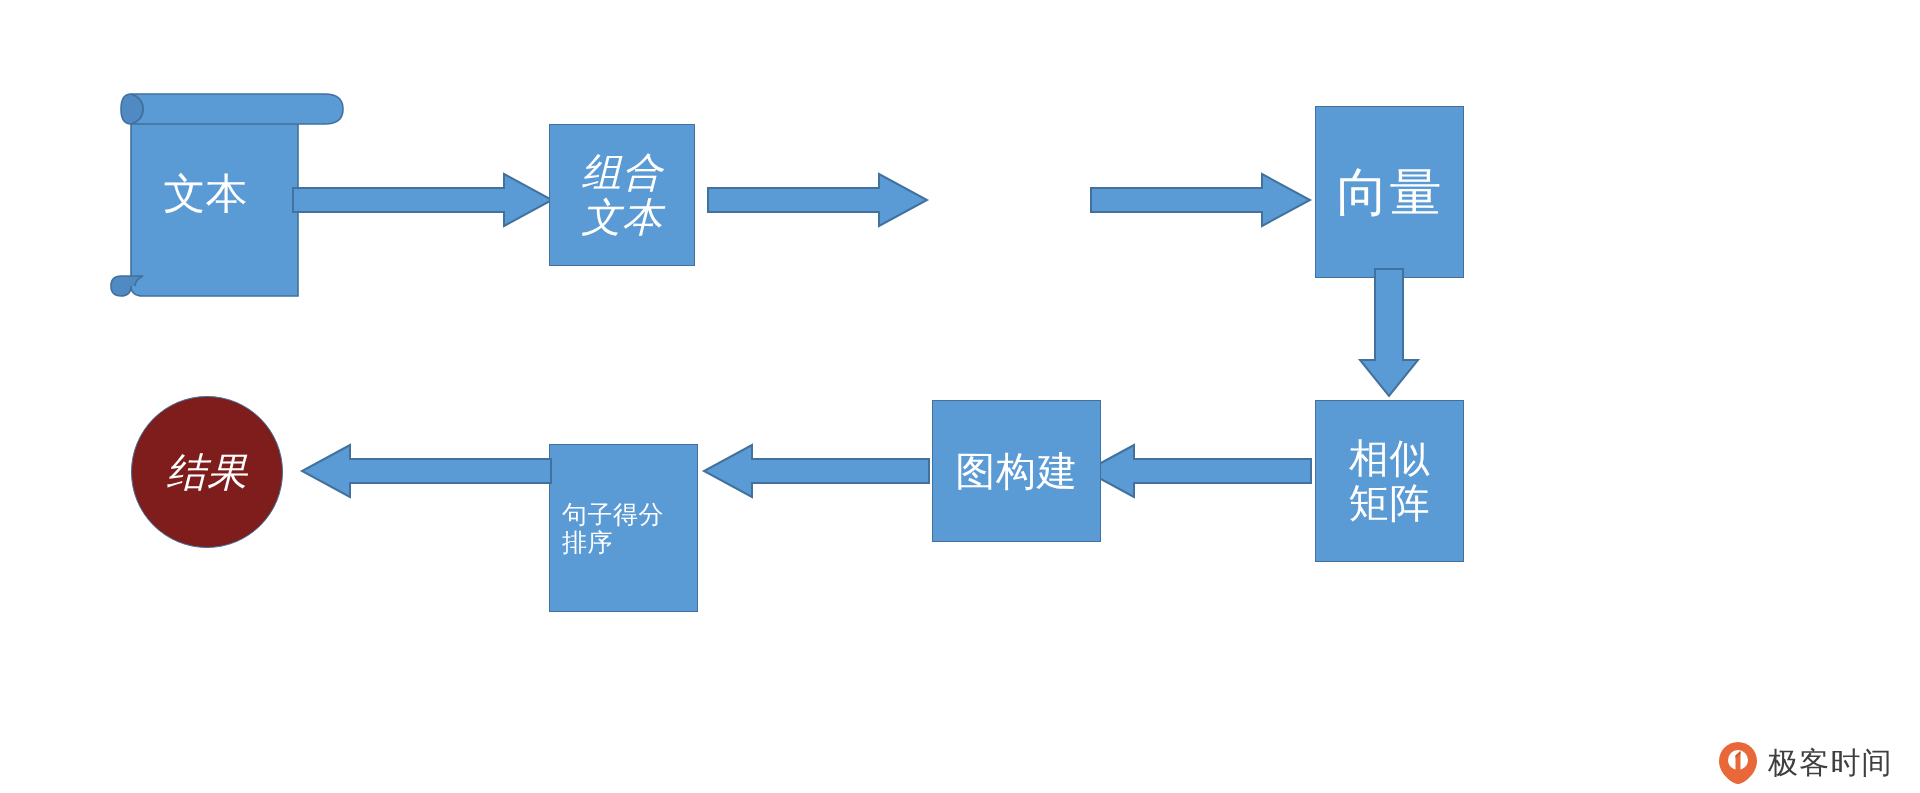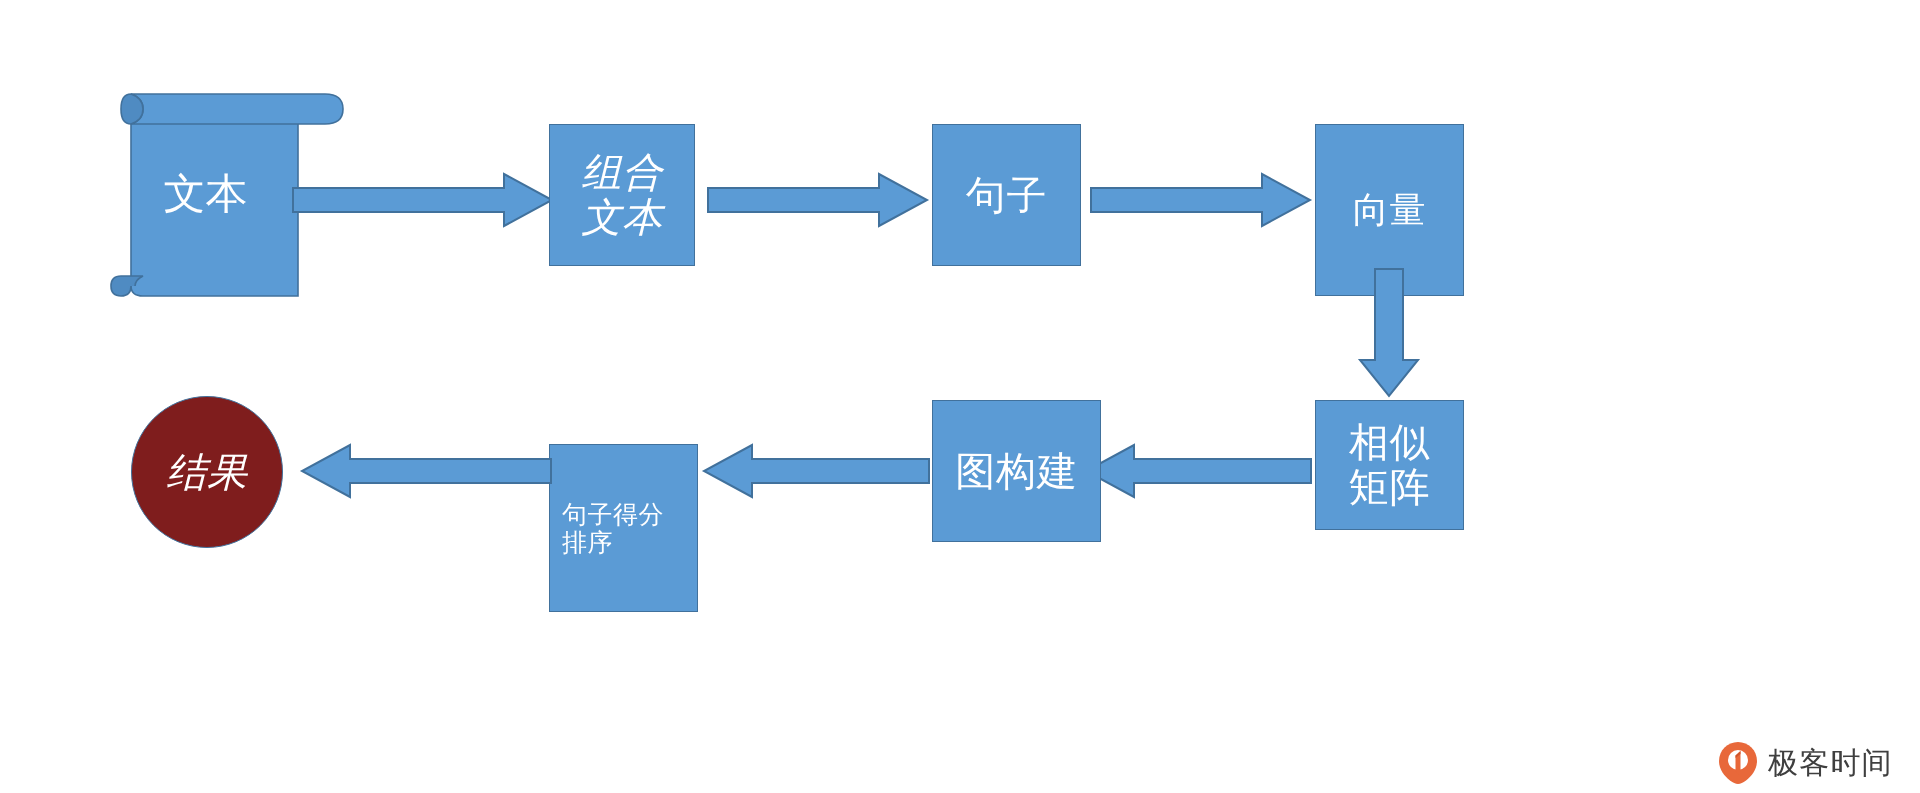--- a/index.html
+++ b/index.html
@@ -121,41 +121,38 @@
     <span class="node-label">组合
 文本</span>
   </div>
 
   <div class="arrow" style="left:707px; top:172px;">
     <svg width="222" height="56" viewBox="0 0 222 56">
       <path d="M 1 16 L 172 16 L 172 2 L 220 28 L 172 54 L 172 40 L 1 40 Z" fill="#5B9BD5" stroke="#41719C" stroke-width="2"></path>
     </svg>
   </div>
 
-  <div class="node rect" style="left:932px; top:124px; width:149px; height:142px; font-size:40px;">
-    <span class="node-label">句子</span>
-  </div>
 
   <div class="arrow" style="left:1090px; top:172px;">
     <svg width="222" height="56" viewBox="0 0 222 56">
       <path d="M 1 16 L 172 16 L 172 2 L 220 28 L 172 54 L 172 40 L 1 40 Z" fill="#5B9BD5" stroke="#41719C" stroke-width="2"></path>
     </svg>
   </div>
 
-  <div class="node rect" style="left:1315px; top:124px; width:149px; height:172px; font-size:36px;">
+  <div class="node rect" style="left:1315px; top:106px; width:149px; height:172px; font-size:52px;">
     <span class="node-label">向量</span>
   </div>
 
   <div class="arrow" style="left:1358px; top:268px;">
     <svg width="62" height="130" viewBox="0 0 62 130">
       <path d="M 17 1 L 45 1 L 45 92 L 60 92 L 31 128 L 2 92 L 17 92 Z" fill="#5B9BD5" stroke="#41719C" stroke-width="2"></path>
     </svg>
   </div>
 
-  <div class="node rect" style="left:1315px; top:400px; width:149px; height:130px; font-size:40px;">
+  <div class="node rect" style="left:1315px; top:400px; width:149px; height:162px; font-size:40px;">
     <span class="node-label">相似
 矩阵</span>
   </div>
 
   <div class="arrow" style="left:1084px; top:443px;">
     <svg width="228" height="56" viewBox="0 0 228 56">
       <path d="M 227 16 L 50 16 L 50 2 L 2 28 L 50 54 L 50 40 L 227 40 Z" fill="#5B9BD5" stroke="#41719C" stroke-width="2"></path>
     </svg>
   </div>
 

